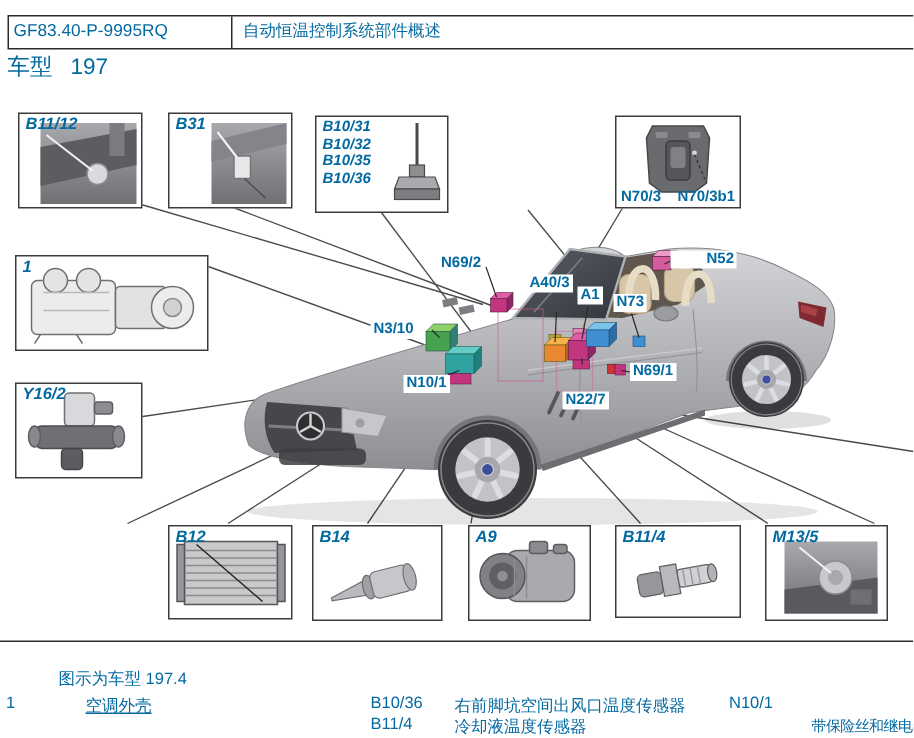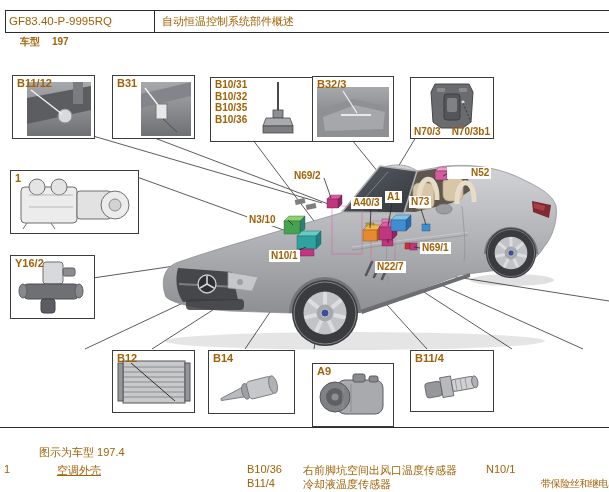--- a/index.html
+++ b/index.html
@@ -1,28 +1,28 @@
 <!DOCTYPE html>
 <html><head>
 <meta charset="utf-8">
 <style>
   html,body{margin:0;padding:0;background:#fff;}
   .page{position:relative;width:609px;height:492px;background:#fff;overflow:hidden;
-        font-family:"Liberation Sans",sans-serif;color:#a16207;}
+        font-family:"Liberation Sans",sans-serif;color:#0369a1;}
   .art{position:absolute;left:0;top:0;z-index:1;}
   
   .hdr-box{position:absolute;left:5px;top:10px;width:612px;height:21px;border:1px solid #2b2b2b;z-index:3;display:flex;background:#fff;}
   .hdr-c1{width:145px;border-right:1px solid #2b2b2b;font-size:11.5px;line-height:20px;padding-left:3px;}
   .hdr-c2{flex:1;font-size:11px;line-height:20px;padding-left:7px;}
-  .model-line{position:absolute;left:20px;top:35px;font-size:10px;font-weight:bold;z-index:3;}
+  .model-line{position:absolute;left:5px;top:35px;font-size:15px;font-weight:normal;z-index:3;}
   .model-line .mv{margin-left:12px;}
   
   .co{position:absolute;background:#fff;border:1px solid #3c3c3c;z-index:4;}
   .co svg{position:absolute;left:0;top:0;}
-  .co-label{position:absolute;top:1px;left:4px;font-size:11px;font-weight:bold;z-index:2;background:transparent;}
+  .co-label{position:absolute;top:1px;left:4px;font-size:11px;font-weight:bold;z-index:2;background:transparent;font-style:italic;}
   .co-label.multi{line-height:11.5px;font-size:10px;}
   .co-label-b{position:absolute;bottom:1px;font-size:10px;font-weight:bold;z-index:2;}
   
   .clabel{position:absolute;background:#fff;font-size:10px;font-weight:bold;line-height:12px;padding:0 2px;z-index:5;}
   
   .cap{position:absolute;left:3px;top:445px;font-size:11px;z-index:3;margin-left:36px;}
   .lg{position:absolute;font-size:11px;z-index:3;white-space:nowrap;}
   .lg-clip{font-size:10px;letter-spacing:-0.4px;}
   .brule{position:absolute;left:0;top:427px;width:609px;height:1px;background:#2b2b2b;z-index:3;}
 </style>
@@ -260,45 +260,35 @@
     <svg width="81" height="62">
       <rect x="28" y="6" width="50" height="54" fill="url(#photoG)"></rect>
       <polygon points="28,18 78,6 78,20 28,32" fill="#84858a"></polygon>
       <rect x="43" y="28" width="11" height="15" fill="#e8e8e8" stroke="#777"></rect>
       <line x1="32" y1="12" x2="45" y2="29" stroke="#f2f2f2" stroke-width="1.4"></line>
       <line x1="50" y1="43" x2="64" y2="56" stroke="#4a4a4a" stroke-width="0.9"></line>
     </svg>
     <span class="co-label">B31</span>
   </div>
 
-  <div class="co" style="left:210px;top:77px;width:87px;height:63px;padding-left:37px;">
+  <div class="co" style="left:210px;top:77px;width:87px;height:63px;">
     <svg width="87" height="63">
       <line x1="67" y1="4" x2="67" y2="34" stroke="#4a4a4a" stroke-width="2"></line>
       <rect x="62" y="32" width="10" height="8" fill="#8d8e91" stroke="#4a4a4a" stroke-width="0.8"></rect>
       <polygon points="55,40 79,40 82,48 52,48" fill="#a9aaad" stroke="#4a4a4a" stroke-width="0.8"></polygon>
       <rect x="52" y="48" width="30" height="7" fill="#7d7e81" stroke="#4a4a4a" stroke-width="0.8"></rect>
     </svg>
     <span class="co-label multi">
       <div>B10/31</div>
       <div>B10/32</div>
       <div>B10/35</div>
       <div>B10/36</div>
     </span>
   </div>
 
-  <div class="co" style="left:312px;top:76px;width:80px;height:64px;">
-    <svg width="80" height="64">
-      <rect x="4" y="10" width="72" height="50" fill="url(#photoG)"></rect>
-      <polygon points="4,34 40,22 76,30 76,60 4,60" fill="#8f9093"></polygon>
-      <polygon points="10,40 42,28 72,35 70,52 12,54" fill="#a6a7aa"></polygon>
-      <line x1="28" y1="38" x2="58" y2="38" stroke="#e8e8e8" stroke-width="2"></line>
-      <line x1="30" y1="14" x2="44" y2="36" stroke="#f2f2f2" stroke-width="1.2"></line>
-    </svg>
-    <span class="co-label">B32/3</span>
-  </div>
 
   <div class="co" style="left:410px;top:77px;width:82px;height:60px;">
     <svg width="82" height="60">
       <path d="M 24,6 L 58,6 L 62,14 L 60,44 L 52,50 L 30,50 L 22,44 L 20,14 Z" fill="#6a6b6e" stroke="#46474a"></path>
       <rect x="33" y="16" width="16" height="26" rx="3" fill="#55565a" stroke="#3c3d40"></rect>
       <rect x="36" y="20" width="10" height="14" rx="2" fill="#808184"></rect>
       <rect x="26" y="10" width="8" height="4" rx="1" fill="#8a8b8e"></rect>
       <rect x="48" y="10" width="8" height="4" rx="1" fill="#8a8b8e"></rect>
       <circle cx="52" cy="24" r="1.6" fill="#d9dadc"></circle>
       <line x1="52" y1="25" x2="60" y2="44" stroke="#2a2a2a" stroke-width="0.8" stroke-dasharray="2 2"></line>
@@ -360,21 +350,21 @@
       <g transform="rotate(-14 42 36)">
         <polygon points="10,40 34,34 34,44 10,42" fill="#b9babd" stroke="#6e6f72" stroke-width="0.8"></polygon>
         <ellipse cx="36" cy="39" rx="4" ry="8" fill="#9fa0a3" stroke="#6e6f72" stroke-width="0.8"></ellipse>
         <rect x="38" y="30" width="26" height="18" rx="4" fill="#c6c7ca" stroke="#6e6f72" stroke-width="0.8"></rect>
         <ellipse cx="64" cy="39" rx="4" ry="9" fill="#b0b1b4" stroke="#6e6f72" stroke-width="0.8"></ellipse>
       </g>
     </svg>
     <span class="co-label">B14</span>
   </div>
 
-  <div class="co" style="left:312px;top:350px;width:80px;height:62px;margin-top:13px;">
+  <div class="co" style="left:312px;top:350px;width:80px;height:62px;">
     <svg width="80" height="62">
       <rect x="24" y="16" width="46" height="34" rx="8" fill="#a9aaad" stroke="#5c5d60"></rect>
       <circle cx="22" cy="33" r="15" fill="#808184" stroke="#55565a"></circle>
       <circle cx="22" cy="33" r="9" fill="#5f6063"></circle>
       <circle cx="22" cy="33" r="3.5" fill="#8e8f92"></circle>
       <rect x="40" y="10" width="12" height="8" rx="2" fill="#8a8b8e" stroke="#5c5d60"></rect>
       <rect x="56" y="12" width="9" height="6" rx="2" fill="#8a8b8e" stroke="#5c5d60"></rect>
       <line x1="30" y1="22" x2="30" y2="46" stroke="#8d8e91"></line>
       <line x1="38" y1="20" x2="38" y2="48" stroke="#8d8e91"></line>
     </svg>
@@ -389,25 +379,36 @@
         <rect x="41" y="29" width="22" height="12" rx="2" fill="#d0d1d3" stroke="#5c5d60" stroke-width="0.8"></rect>
         <line x1="45" y1="29" x2="45" y2="41" stroke="#9a9b9e"></line>
         <line x1="50" y1="29" x2="50" y2="41" stroke="#9a9b9e"></line>
         <line x1="55" y1="29" x2="55" y2="41" stroke="#9a9b9e"></line>
         <ellipse cx="64" cy="35" rx="3" ry="6" fill="#b0b1b4" stroke="#5c5d60" stroke-width="0.8"></ellipse>
       </g>
     </svg>
     <span class="co-label">B11/4</span>
   </div>
 
+  <div class="co" style="left:510px;top:350px;width:80px;height:62px;">
+    <svg width="80" height="62">
+      <rect x="12" y="10" width="62" height="48" fill="url(#photoG)"></rect>
+      <polygon points="12,42 74,34 74,58 12,58" fill="#595a5d"></polygon>
+      <circle cx="46" cy="34" r="11" fill="#c8c9cb" stroke="#8b8c8f"></circle>
+      <circle cx="46" cy="34" r="5" fill="#a8a9ac"></circle>
+      <rect x="56" y="42" width="14" height="10" fill="#6f7073"></rect>
+      <line x1="22" y1="14" x2="43" y2="31" stroke="#f2f2f2" stroke-width="1.3"></line>
+    </svg>
+    <span class="co-label">M13/5</span>
+  </div>
 
   <div class="clabel" style="left:292px;top:170px;">N69/2</div>
   <div class="clabel" style="left:247px;top:214px;">N3/10</div>
   <div class="clabel" style="left:269px;top:250px;">N10/1</div>
-  <div class="clabel" style="left:351px;top:197px;">A40/3</div>
+  <div class="clabel" style="left:351px;top:183px;">A40/3</div>
   <div class="clabel" style="left:385px;top:191px;text-align:center;">A1</div>
   <div class="clabel" style="left:409px;top:196px;">N73</div>
   <div class="clabel" style="left:447px;top:167px;padding-left:24px;">N52</div>
   <div class="clabel" style="left:375px;top:244px;margin-top:17px;">N22/7</div>
   <div class="clabel" style="left:420px;top:242px;">N69/1</div>
 
   <div class="brule"></div>
   <div class="cap">图示为车型 197.4</div>
 
   <div class="lg" style="left:4px;top:463px;">1</div>

